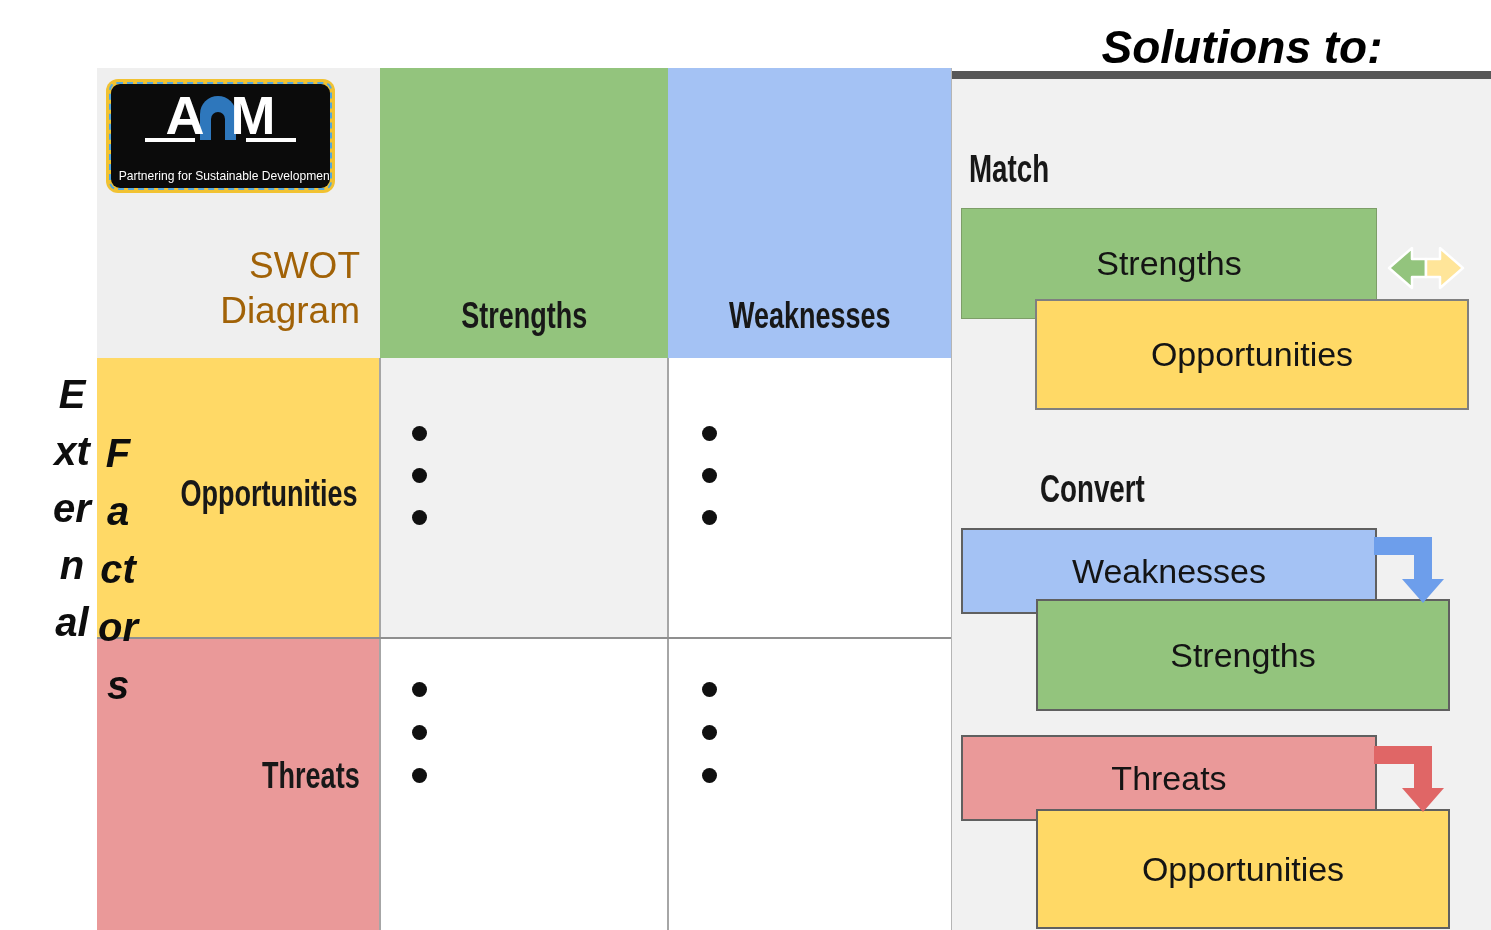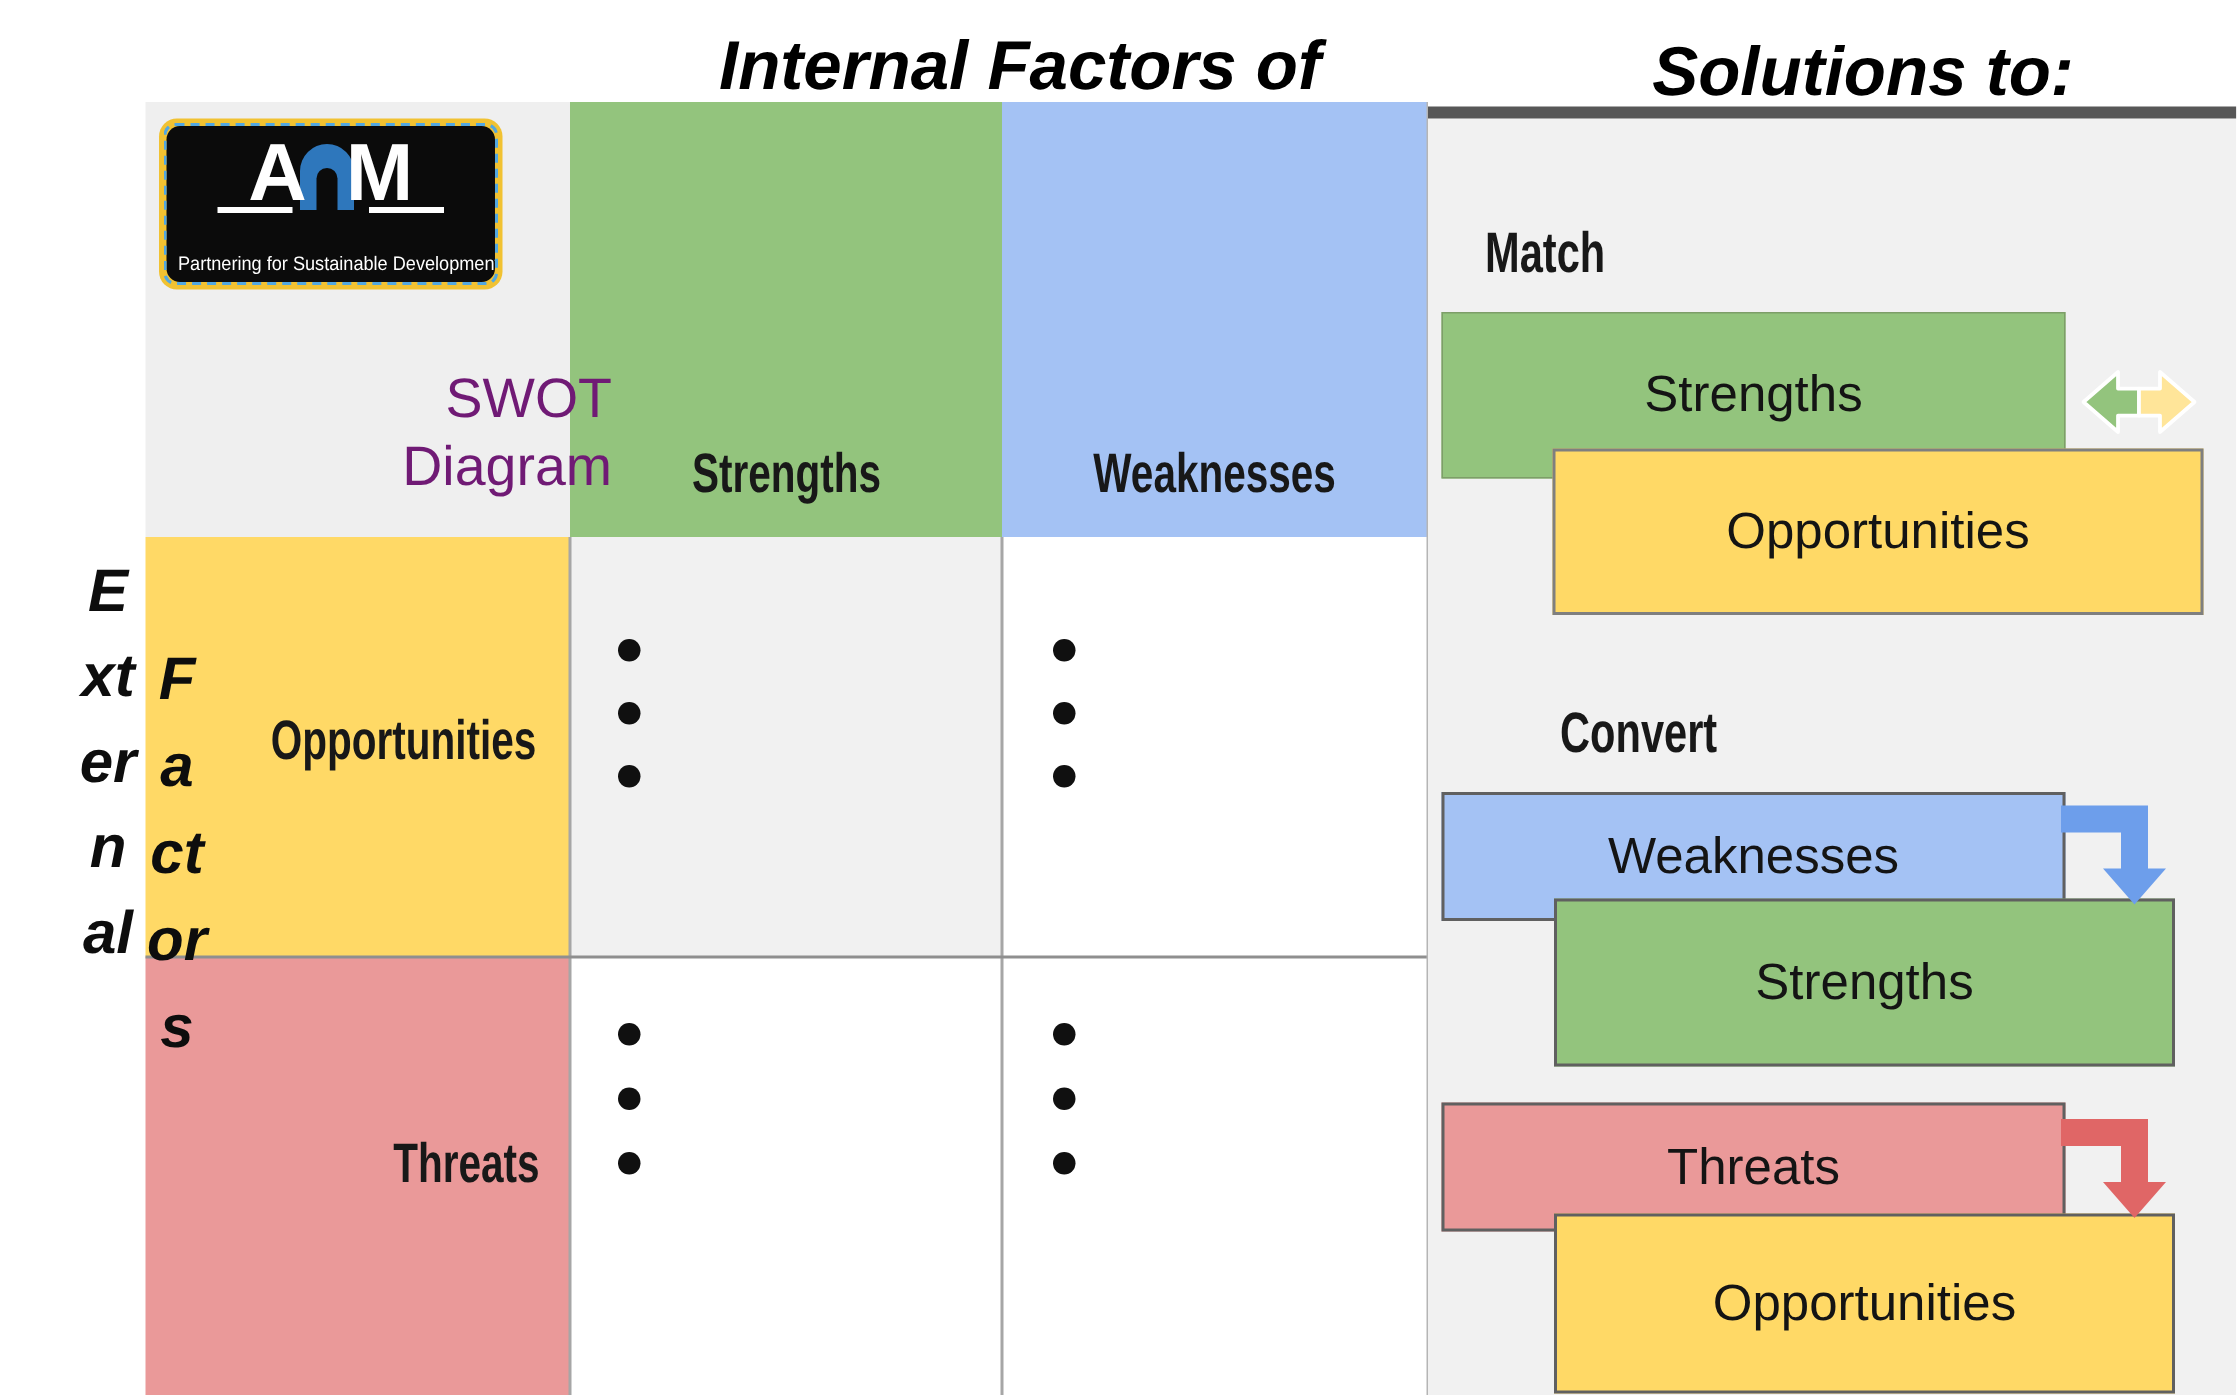--- a/index.html
+++ b/index.html
@@ -34,21 +34,21 @@
   
   .cond{display:inline-block;transform:scaleX(0.73);transform-origin:center center;
         font-weight:700;color:#181818;white-space:nowrap;}
   .cond-right{transform-origin:right center;}
   .cond-left{transform-origin:left center;}
 
   .hdr-label{position:absolute;left:0;right:0;bottom:24px;text-align:center;font-size:37px;line-height:37px;}
   .rl-opp{left:97px;top:475px;width:261px;text-align:right;font-size:37px;line-height:38px;z-index:3;}
   .rl-thr{left:97px;top:757px;width:263px;text-align:right;font-size:37px;line-height:38px;z-index:3;}
 
-  .corner-label{left:97px;top:243px;width:263px;text-align:right;font-size:37px;line-height:45px;color:#701a75;padding-left:48px;}
+  .corner-label{left:97px;top:243px;width:263px;text-align:right;font-size:37px;line-height:45px;color:#a16207;}
 
   
   .vstack{font-size:40px;font-weight:bold;font-style:italic;color:#0d0d0d;width:44px;
           text-align:center;word-break:break-all;z-index:4;}
   .v-ext{left:50px;top:366px;line-height:57px;}
   .v-fac{left:96px;top:424px;line-height:58px;}
 
   
   .dots{position:absolute;display:flex;flex-direction:column;}
   .cell-so .dots{left:32px;top:68px;gap:27px;}
@@ -69,21 +69,21 @@
   .ul-m{position:absolute;top:54px;right:34px;width:50px;height:4px;background:#fff;}
   .asia{position:absolute;top:56px;left:0;right:0;text-align:center;color:#2e77bc;
         font-size:28px;font-weight:bold;letter-spacing:7px;text-indent:7px;line-height:28px;}
   .tagline{position:absolute;bottom:5px;left:0;right:0;text-align:center;color:#fff;font-size:13px;
            white-space:nowrap;transform:scaleX(0.93);}
 
   
   .panel{left:952px;top:79px;width:539px;height:851px;background:#f1f1f1;z-index:0;}
   .darkbar{left:952px;top:71px;width:539px;height:8px;background:#575757;z-index:2;}
   .section-heading{font-size:38px;line-height:38px;z-index:3;}
-  .match-heading{left:990px;top:150px;}
+  .match-heading{left:969px;top:150px;}
   .convert-heading{left:1040px;top:470px;}
 
   .sbox{position:absolute;display:flex;align-items:center;justify-content:center;
         font-size:34px;color:#141414;}
   .box-match-s{left:961px;top:208px;width:414px;height:109px;background:#93c47d;border:1px solid #7d9e68;z-index:1;}
   .box-match-o{left:1035px;top:299px;width:430px;height:107px;background:#ffd966;border:2px solid #7f7f7f;z-index:2;}
   .box-conv-w{left:961px;top:528px;width:412px;height:82px;background:#a4c2f4;border:2px solid #606060;z-index:1;}
   .box-conv-s{left:1036px;top:599px;width:410px;height:108px;background:#93c47d;border:2px solid #606060;z-index:2;}
   .box-conv-t{left:961px;top:735px;width:412px;height:82px;background:#ea9999;border:2px solid #606060;z-index:1;}
   .box-conv-o{left:1036px;top:809px;width:410px;height:116px;background:#ffd966;border:2px solid #606060;z-index:2;}
@@ -91,21 +91,20 @@
   .arrow{z-index:3;}
   .arrow-match{left:1386px;top:242px;}
   .arrow-blue{left:1374px;top:533px;}
   .arrow-red{left:1374px;top:742px;}
 </style>
 </head>
 <body>
 
 <div class="stage">
 
-  <div class="abs title title-int-1">Internal Factors of</div>
   <div class="abs title title-sol">Solutions to:</div>
 
   <div class="abs panel"></div>
   <div class="abs darkbar"></div>
 
   <div class="cell cell-corner"></div>
   <div class="cell hdr-strengths">
     <div class="hdr-label"><span class="cond">Strengths</span></div>
   </div>
   <div class="cell hdr-weaknesses">

